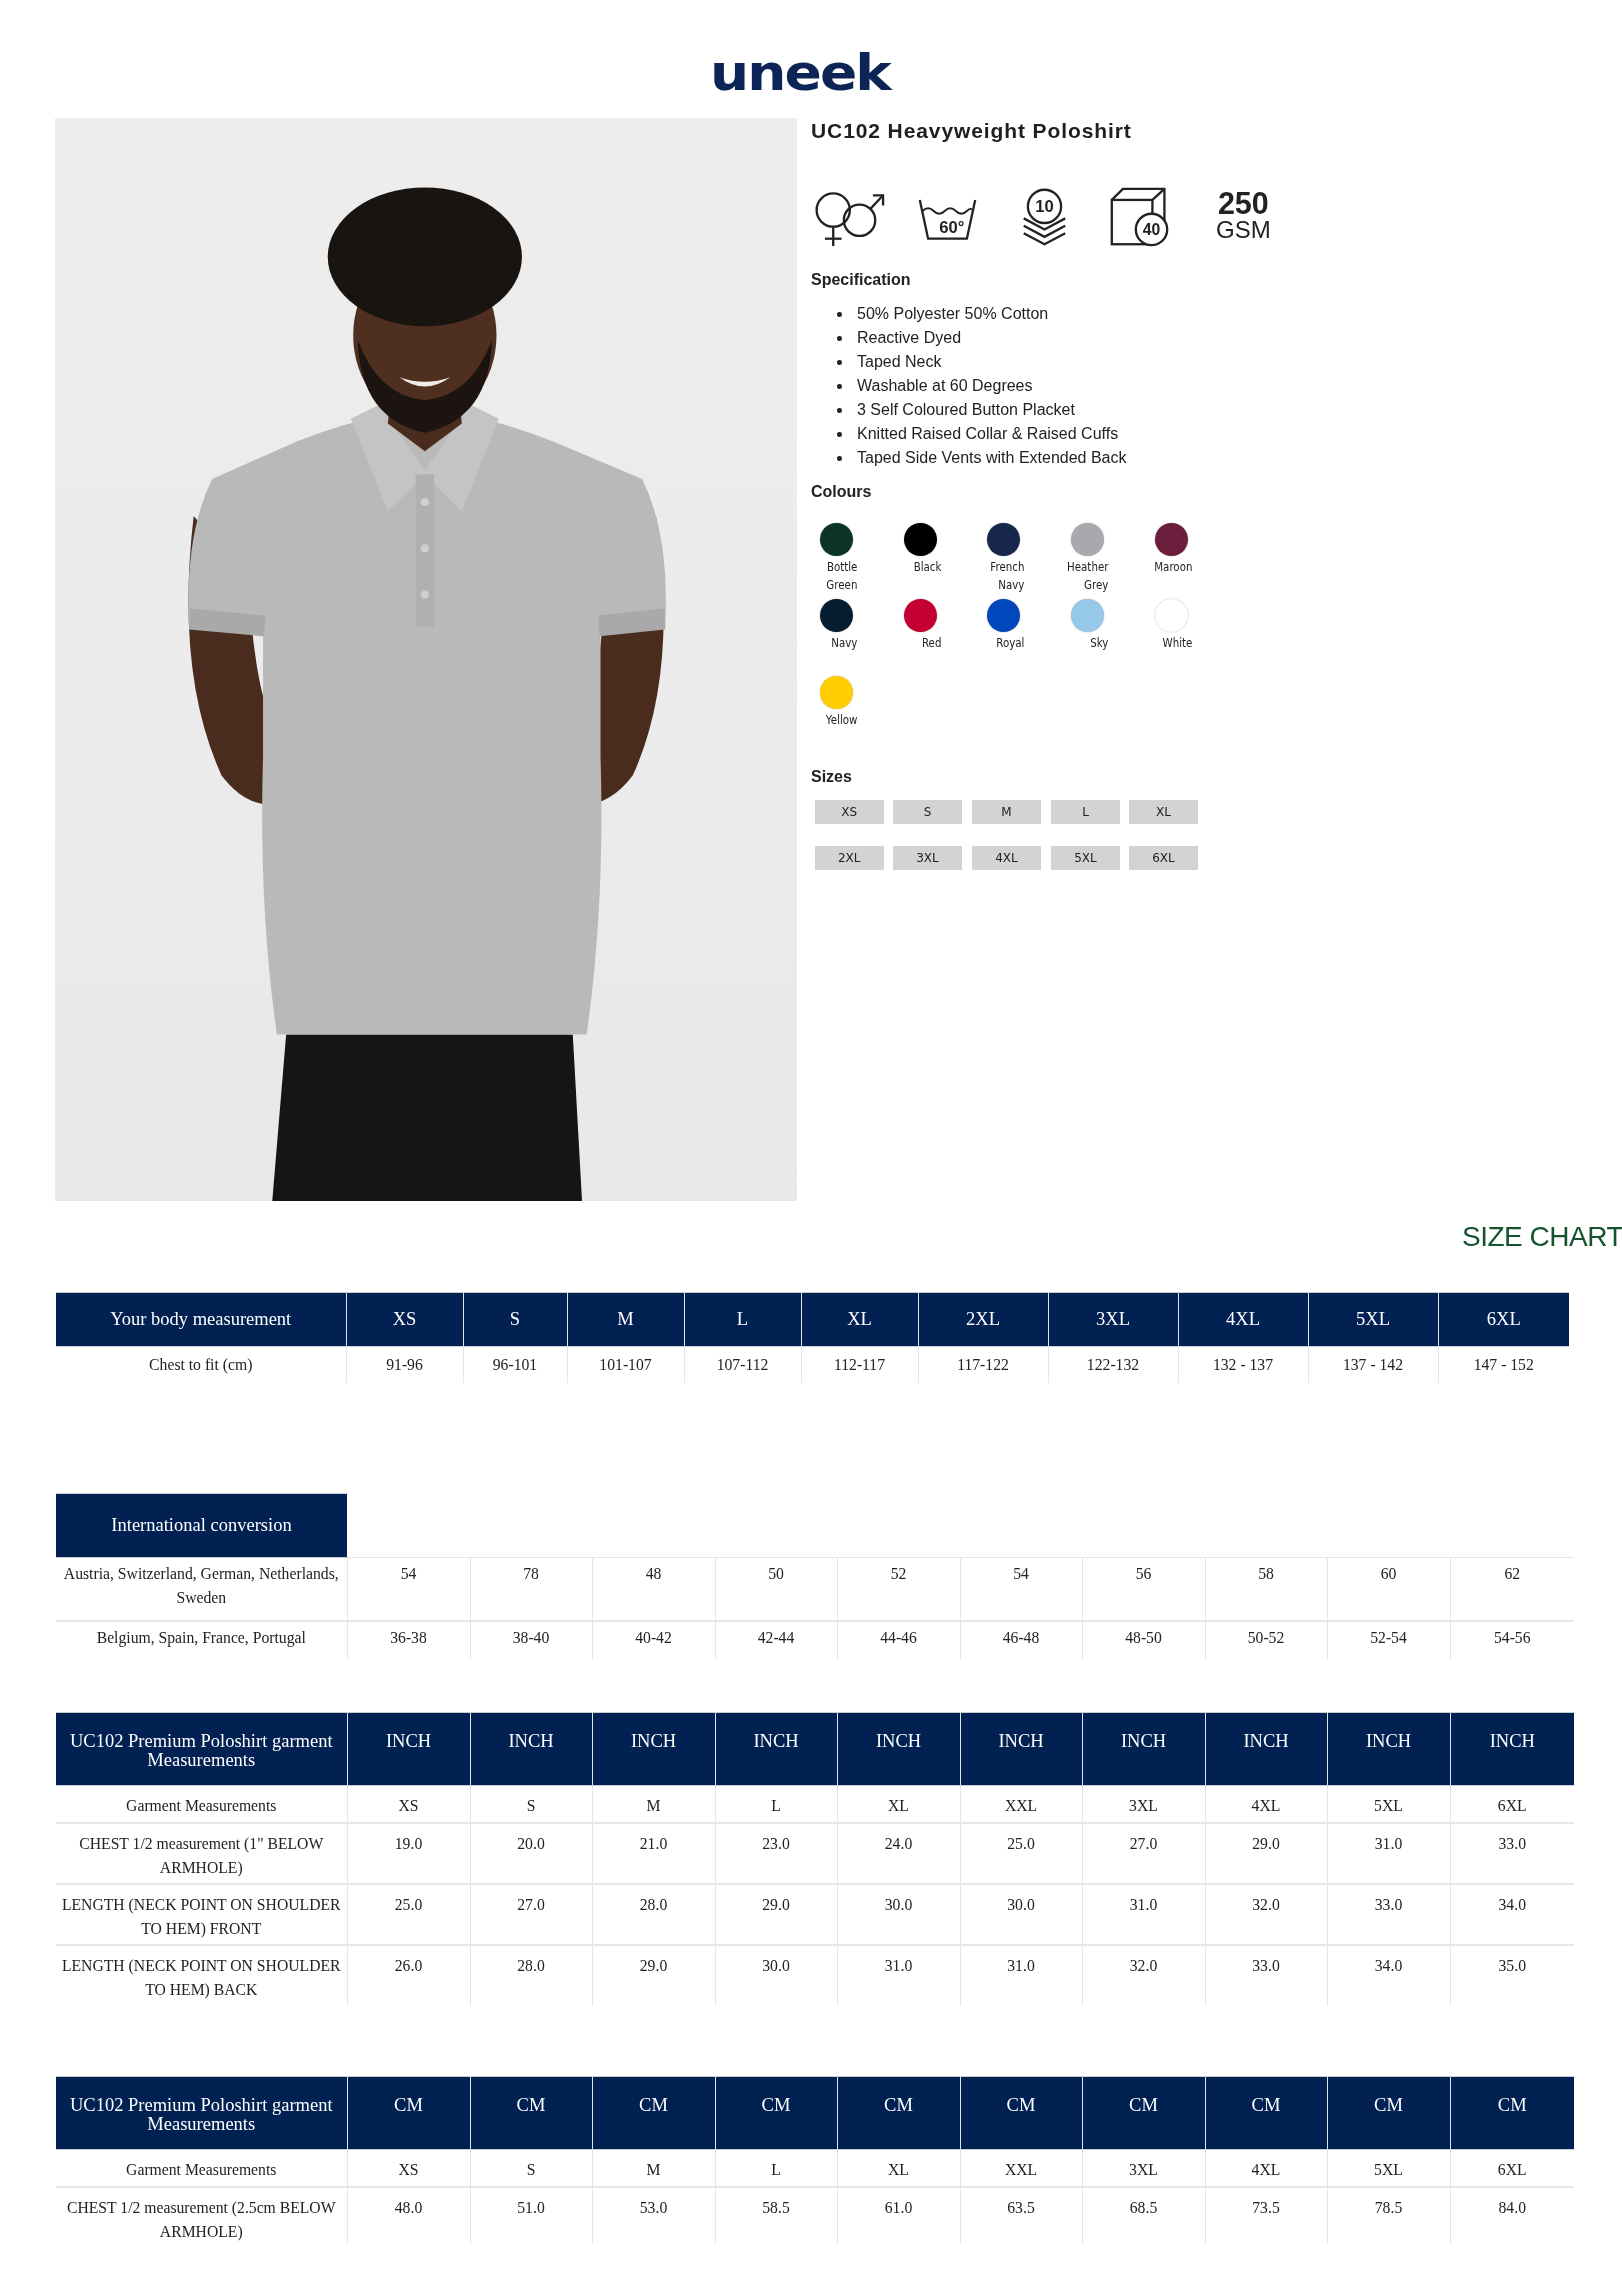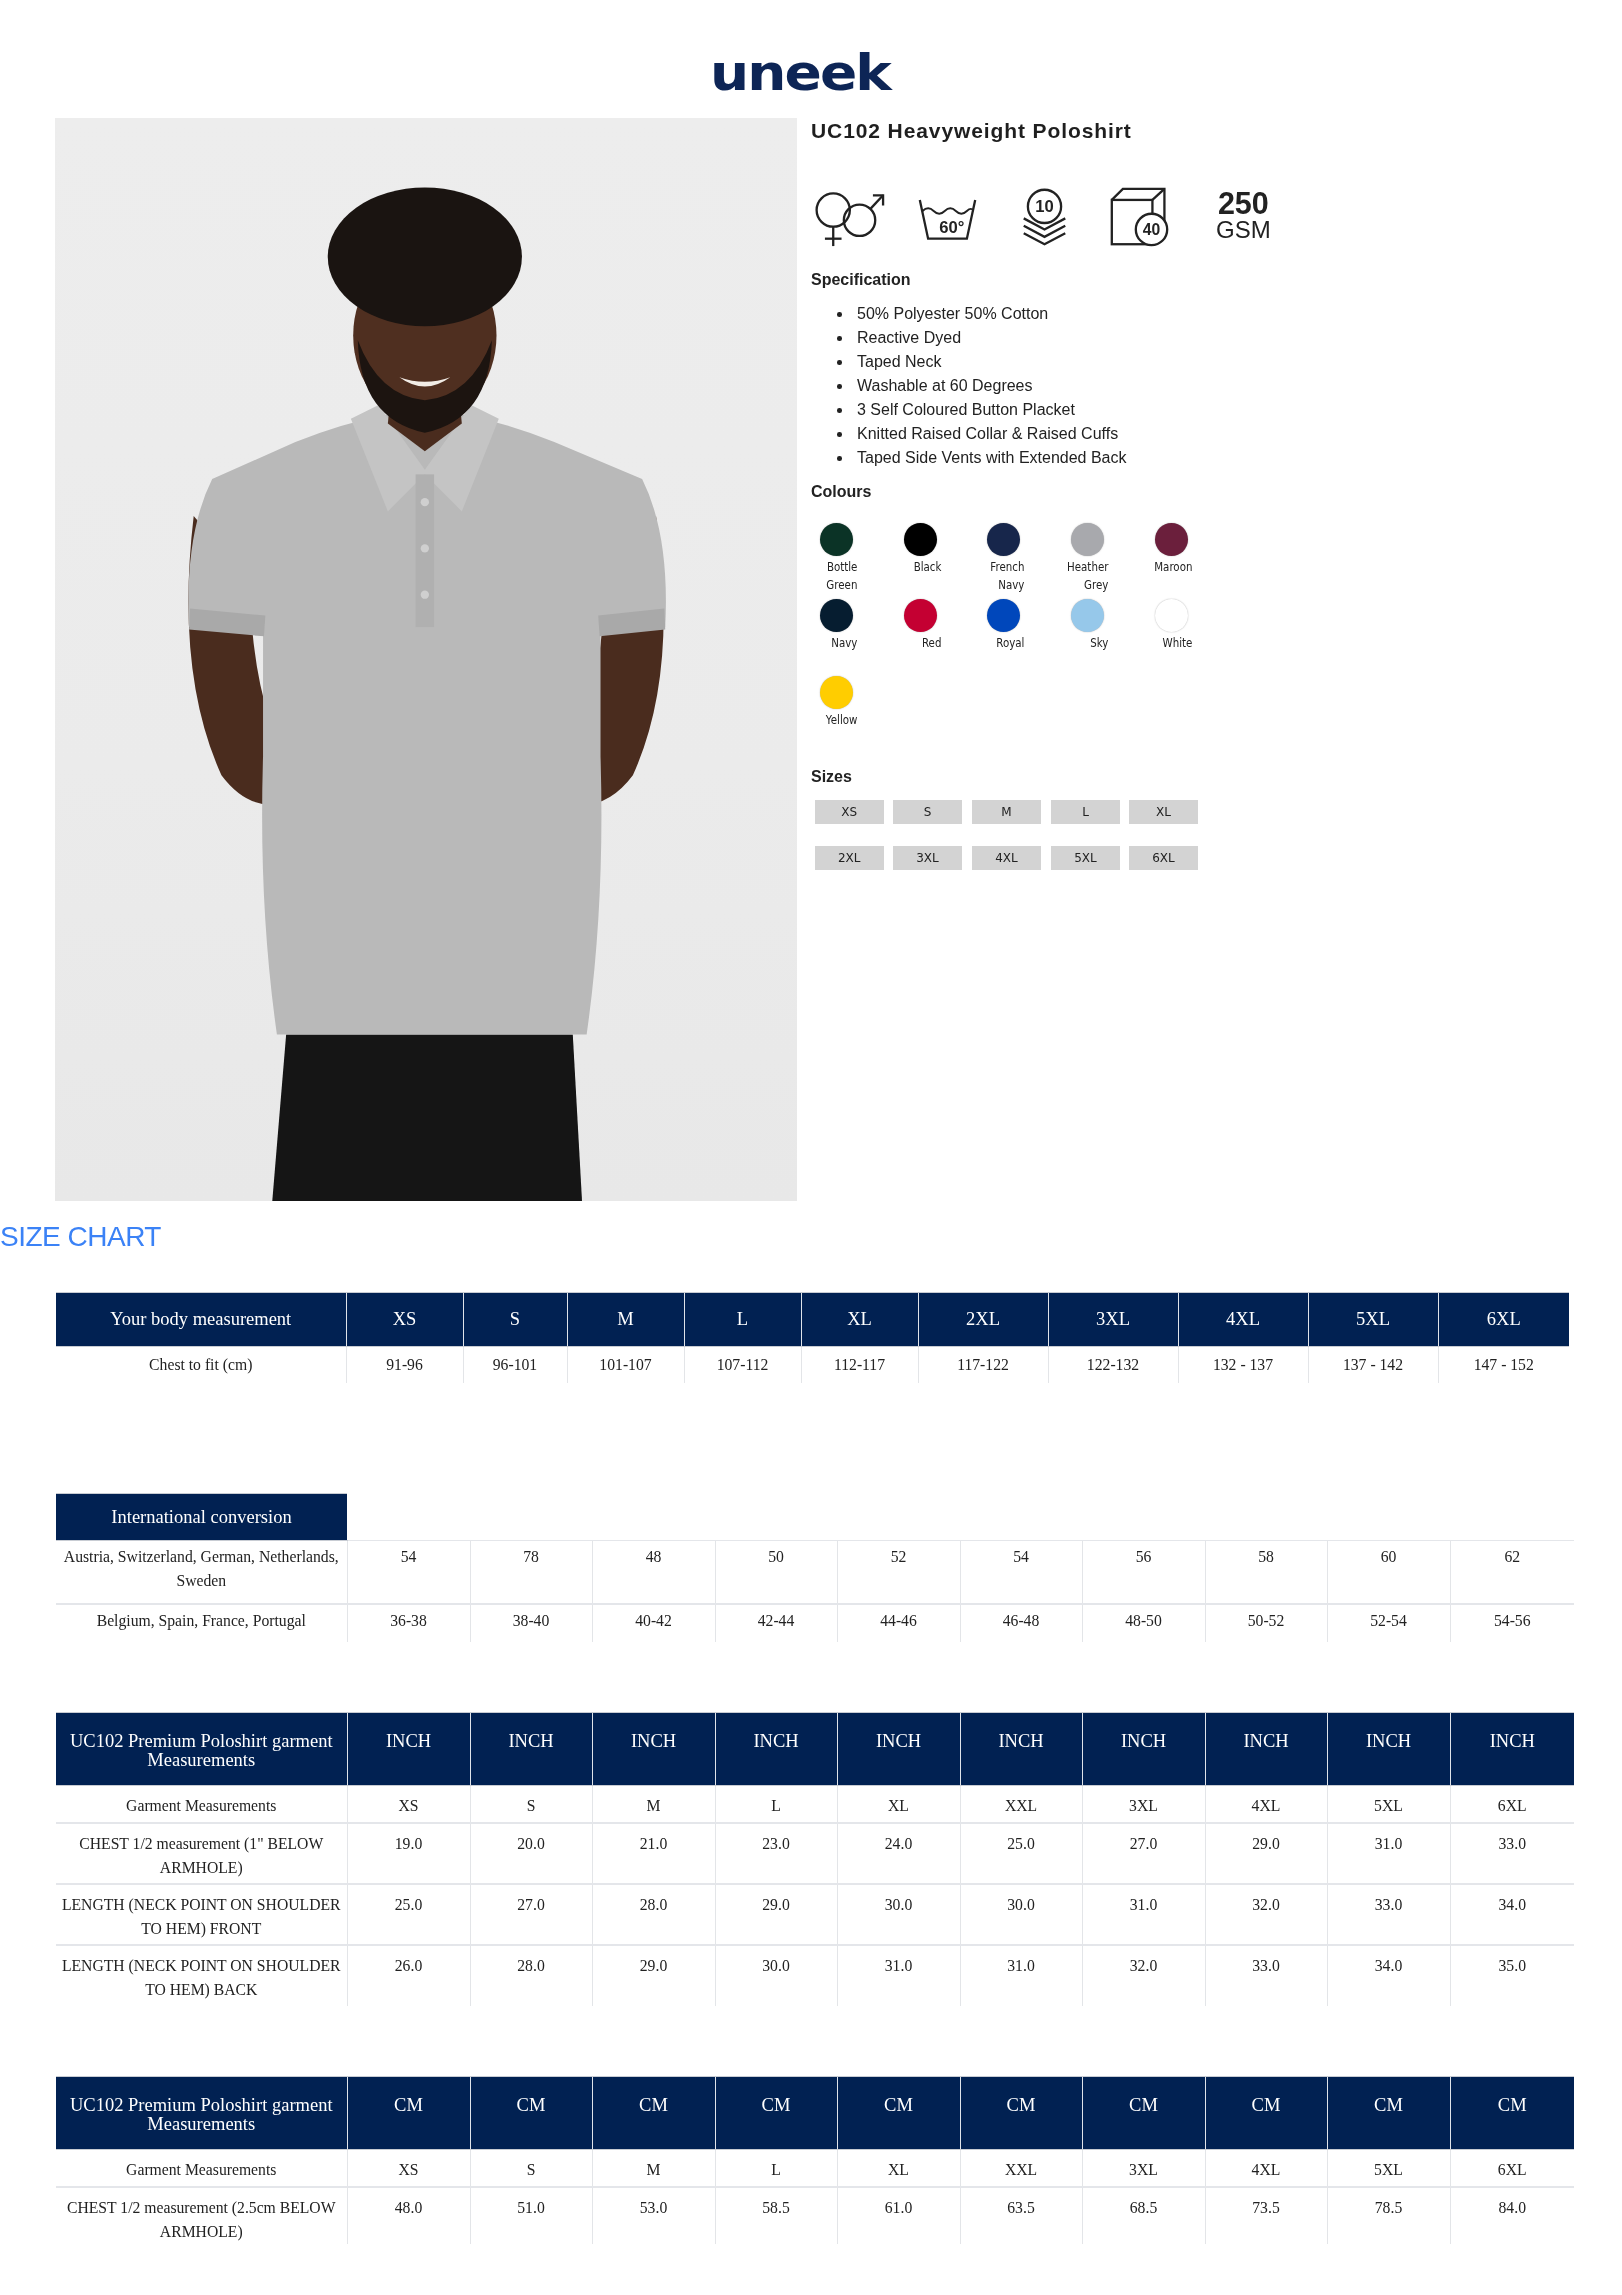--- a/index.html
+++ b/index.html
@@ -31,35 +31,35 @@
 
   .colours { position: absolute; left: 811px; top: 523px; width: 416px; }
   .swatch { position: absolute; width: 51px; text-align: right; }
   .swatch .dot { display: block; margin: 0 auto; width: 33px; height: 33px; border-radius: 50%; box-shadow: 0 0 1.4px rgba(0,0,0,0.35); }
   .swatch .name { display: block; font-family: "DejaVu Sans", sans-serif; font-size: 12.5px; line-height: 18.5px; color: #222; margin-top: 1.9px; transform: scaleX(0.82); }
 
   .sizes-grid { position: absolute; left: 811px; top: 800px; width: 398px; }
   .size-chip { position: absolute; width: 69px; height: 24px; background: #d3d3d3; text-align: center; line-height: 24px; font-family: "DejaVu Sans", sans-serif; font-size: 12px; color: #222; transform-origin: center; }
 
   
-  .size-chart-title { position: absolute; left: 0; width: 1623px; top: 1221px; text-align: left; font-size: 28px; color: #3b82f6; letter-spacing: -0.5px; }
+  .size-chart-title { position: absolute; left: 0; width: 1623px; top: 1221px; text-align: right; font-size: 28px; color: #14532d; letter-spacing: -0.5px; }
 
   table.chart { position: absolute; left: 56px; width: 1512px; border-collapse: collapse; table-layout: fixed; font-family: Liberation Serif, serif; }
   table.chart th { background: #012152; color: #ffffff; font-weight: normal; font-size: 18.5px; text-align: center; border-left: 0.9px solid #dfe3ea; border-top: 1.9px solid #c8ccd3; border-bottom: 1.9px solid #c8ccd3; }
   table.chart th:first-child { border-left: none; }
   table.chart td { font-size: 15.7px; color: #222; text-align: center; border-left: 0.9px solid #e3e5e8; border-bottom: 2.8px solid #e4e6ea; vertical-align: middle; line-height: 24px; }
   table.chart td:first-child { border-left: none; }
   table.chart tr:last-child td { border-bottom: none; }
 
   #body-table { top: 1292px; }
   #body-table th { height: 54px; }
   #body-table td { height: 36px; }
 
   #intl-table { top: 1493px; }
-  #intl-table th.hdr { height: 47px; }
+  #intl-table th.hdr { height: 64px; }
   #intl-table th.blank { background: #ffffff; border: none; border-bottom: 1.9px solid #e4e6ea; }
   #intl-table td { vertical-align: top; padding-top: 4px; }
   #intl-table tr.r1 td { height: 63px; }
   #intl-table tr.r2 td { height: 38px; }
 
   #inch-table { top: 1712px; }
   #inch-table th { height: 73px; vertical-align: top; padding-top: 19.4px; line-height: 18.5px; }
   #inch-table td { vertical-align: top; padding-top: 8.3px; }
   #inch-table tr.sizes td { height: 37px; }
   #inch-table tr.m td { height: 61px; }

